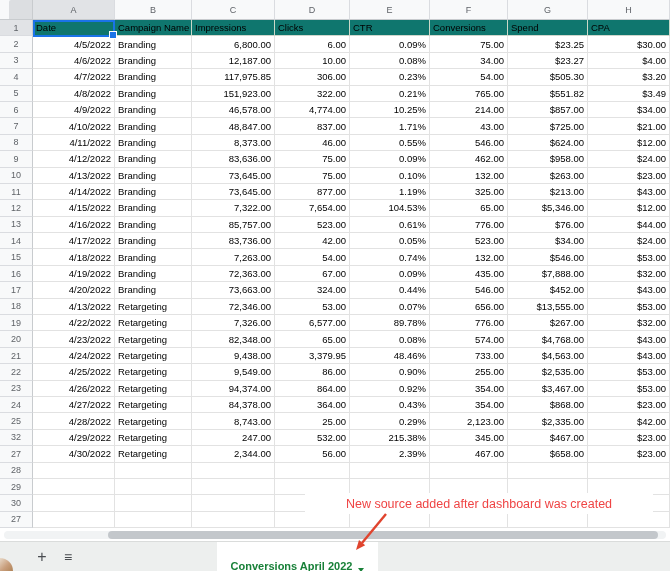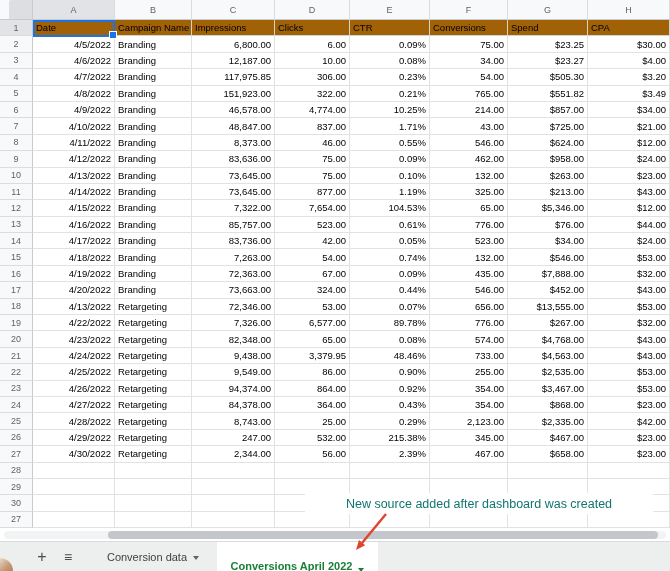--- a/index.html
+++ b/index.html
@@ -15,30 +15,30 @@
   .corner-box{position:absolute;right:0;top:0;width:23px;height:19px;background:#dcdee1;border-radius:2px 0 0 0;}
   .colhdr{background:#f8f9fa;color:#5f6368;font-size:9px;display:flex;align-items:center;justify-content:center;
           border-right:1px solid #dadce0;border-bottom:1px solid #c8cbce;}
   .rowhdr{background:#f8f9fa;color:#5f6368;font-size:9px;display:flex;align-items:center;justify-content:center;
           border-right:1px solid #c8cbce;border-bottom:1px solid #dadce0;}
   .sel{background:#e1e3e6;}
   .cell{font-size:9.5px;color:#000;display:flex;align-items:center;
         border-right:1px solid #e2e2e2;border-bottom:1px solid #e2e2e2;padding:0 3px;}
   .cell.ar{justify-content:flex-end;}
   .cell.al{justify-content:flex-start;}
-  .cell.hdr{background:#a16207;border-right:1px solid #cbd8c8;border-bottom:1px solid #cfd6cc;justify-content:flex-start;text-align:right;}
+  .cell.hdr{background:#0f766e;border-right:1px solid #cbd8c8;border-bottom:1px solid #cfd6cc;justify-content:flex-start;text-align:right;}
 
   
   #selection{position:absolute;left:33px;top:20px;width:82px;height:17px;box-sizing:border-box;
              border:2px solid #1a73e8;z-index:4;}
   #fill-handle{position:absolute;right:-4px;bottom:-4px;width:6px;height:6px;background:#1a73e8;border:1px solid #fff;}
 
   
   #annotation{position:absolute;left:305px;top:493px;width:348px;height:21px;background:#ffffff;
-              color:#0f766e;font-size:12.5px;display:flex;align-items:center;justify-content:center;z-index:6;}
+              color:#ef4444;font-size:12.5px;display:flex;align-items:center;justify-content:center;z-index:6;}
   #arrow-svg{position:absolute;left:0;top:0;width:670px;height:571px;z-index:7;pointer-events:none;}
 
   
   #hscroll{position:absolute;left:0;top:529px;width:670px;height:12px;background:#ffffff;z-index:3;}
   #hscroll-track{position:absolute;left:4px;top:2px;width:662px;height:8px;background:#f1f3f4;border-radius:4px;}
   #hscroll-thumb{position:absolute;left:108px;top:2px;width:550px;height:8px;background:#c3c7cb;border-radius:4px;}
 
   
   #tabbar{position:absolute;left:0;top:541px;width:670px;height:30px;background:#edefee;border-top:1px solid #dadcdb;
           box-sizing:border-box;z-index:2;}
@@ -291,21 +291,21 @@
       <div class="cell ar">$23.00</div>
       <div class="rowhdr">25</div>
       <div class="cell ar">4/28/2022</div>
       <div class="cell al">Retargeting</div>
       <div class="cell ar">8,743.00</div>
       <div class="cell ar">25.00</div>
       <div class="cell ar">0.29%</div>
       <div class="cell ar">2,123.00</div>
       <div class="cell ar">$2,335.00</div>
       <div class="cell ar">$42.00</div>
-      <div class="rowhdr">26</div>
+      <div class="rowhdr">32</div>
       <div class="cell ar">4/29/2022</div>
       <div class="cell al">Retargeting</div>
       <div class="cell ar">247.00</div>
       <div class="cell ar">532.00</div>
       <div class="cell ar">215.38%</div>
       <div class="cell ar">345.00</div>
       <div class="cell ar">$467.00</div>
       <div class="cell ar">$23.00</div>
       <div class="rowhdr">27</div>
       <div class="cell ar">4/30/2022</div>
@@ -370,24 +370,20 @@
     <div id="hscroll-thumb"></div>
   </div>
 
   <div id="tabbar">
     <div id="add-sheet" class="tb-icon">
       <span>+</span>
     </div>
     <div id="all-sheets" class="tb-icon">
       <span>≡</span>
     </div>
-    <div id="tab1" class="sheet-tab">
-      <span>Conversion data</span>
-      <span class="caret"></span>
-    </div>
     <div id="tab2" class="sheet-tab">
       <span>Conversions April 2022</span>
       <span class="caret"></span>
     </div>
   </div>
 
   <div id="corner-artifact"></div>
 </div>
 
 </body></html>

